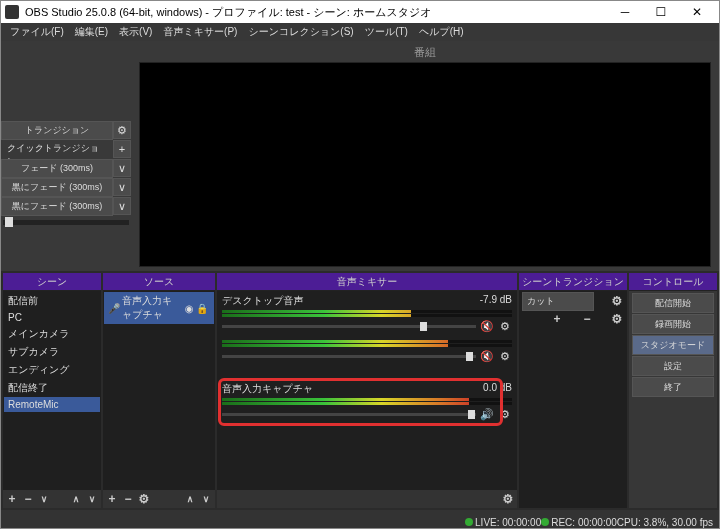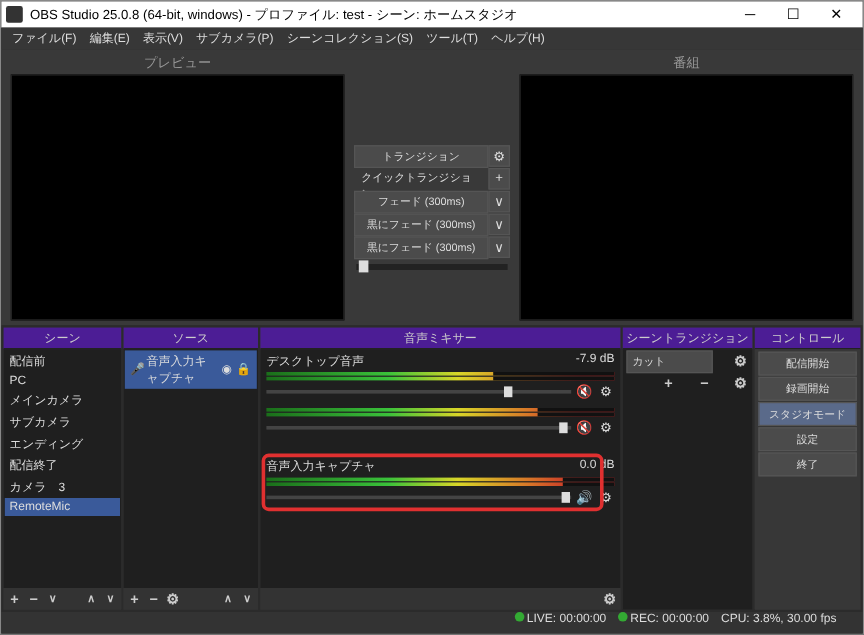--- a/index.html
+++ b/index.html
@@ -44,50 +44,46 @@
 .mixerctrl{display:flex;align-items:center;gap:4px}
 .volslider{flex:1;height:3px;background:#444;position:relative}
 .volslider .vhandle{width:7px;height:9px;background:#ddd;position:absolute;top:-3px}
 .mixicon{width:14px;text-align:center;font-size:11px}
 .muted{color:#c84040}
 .highlight{position:absolute;border:3px solid #e03030;border-radius:6px;pointer-events:none}
 .stransrow{display:flex;align-items:center;height:18px;gap:16px;padding:2px}
 .stransrow .sel{flex:1;background:#4b4b4b;border:1px solid #555;padding:2px 4px;font-size:9px}
 .ctrlbtn{height:20px;background:#4b4b4b;border:1px solid #555;margin:1px 2px;display:flex;align-items:center;justify-content:center;font-size:9px}
 .ctrlbtn.active{background:#5a6a8a}
-.statusbar{height:18px;background:#333;display:flex;align-items:flex-start;justify-content:flex-end;padding:0 22px;gap:10px;font-size:9px;color:#bbb}
+.statusbar{height:18px;background:#333;display:flex;align-items:flex-end;justify-content:flex-end;padding:0 6px;font-size:9px;color:#bbb}
 .statusdot{width:8px;height:8px;border-radius:50%;background:#3a3;display:inline-block;margin-right:2px}
 .chevron{font-size:9px}
 </style>
 </head>
 <body>
 
 <div class="titlebar">
   <span class="appicon"></span>
   <span class="title">OBS Studio 25.0.8 (64-bit, windows) - プロファイル: test - シーン: ホームスタジオ</span>
   <div class="winbtn">─</div>
   <div class="winbtn">☐</div>
   <div class="winbtn">✕</div>
 </div>
 
 <div class="menubar">
   <span>ファイル(F)</span>
   <span>編集(E)</span>
   <span>表示(V)</span>
-  <span>サブカメラ(P)</span>
+  <span>音声ミキサー(P)</span>
   <span>シーンコレクション(S)</span>
   <span>ツール(T)</span>
   <span>ヘルプ(H)</span>
 </div>
 
 <div class="previews">
-  <div class="prevcol">
-    <div class="prevlabel">プレビュー</div>
-    <div class="prevcanvas"></div>
-  </div>
   <div class="transcol">
     <div class="trow">
       <div class="tlabel">トランジション</div>
       <div class="ticon">⚙</div>
     </div>
     <div class="trow">
       <div class="tlabel" style="background:#393939;border:none;text-align:left">クイックトランジション</div>
       <div class="ticon">+</div>
     </div>
     <div class="trow">
@@ -116,21 +112,20 @@
 
   <div class="dock scenes">
     <div class="dockhead">シーン</div>
     <div class="dockbody">
       <div class="listitem">配信前</div>
       <div class="listitem">PC</div>
       <div class="listitem">メインカメラ</div>
       <div class="listitem">サブカメラ</div>
       <div class="listitem">エンディング</div>
       <div class="listitem">配信終了</div>
-      <div class="listitem">カメラ　3</div>
       <div class="listitem selected">RemoteMic</div>
     </div>
     <div class="dockfoot">
       <div class="footbtn">+</div>
       <div class="footbtn">−</div>
       <div class="footbtn chevron">∨</div>
       <div style="flex:1"></div>
       <div class="footbtn chevron">∧</div>
       <div class="footbtn chevron">∨</div>
     </div>

